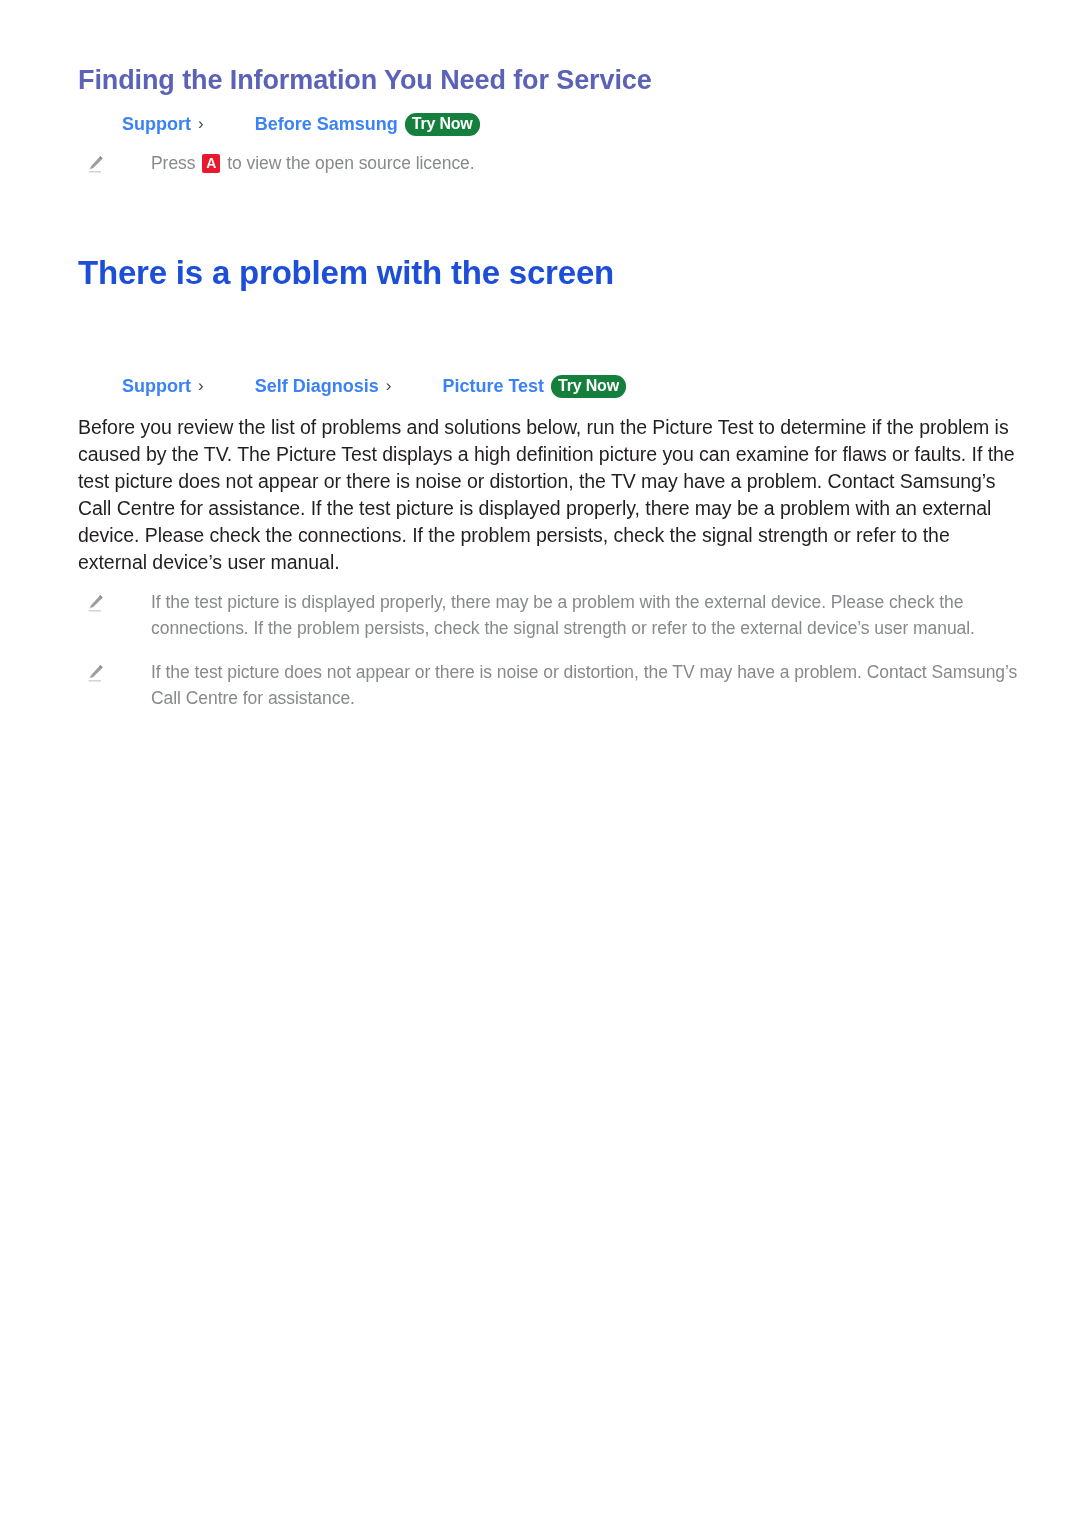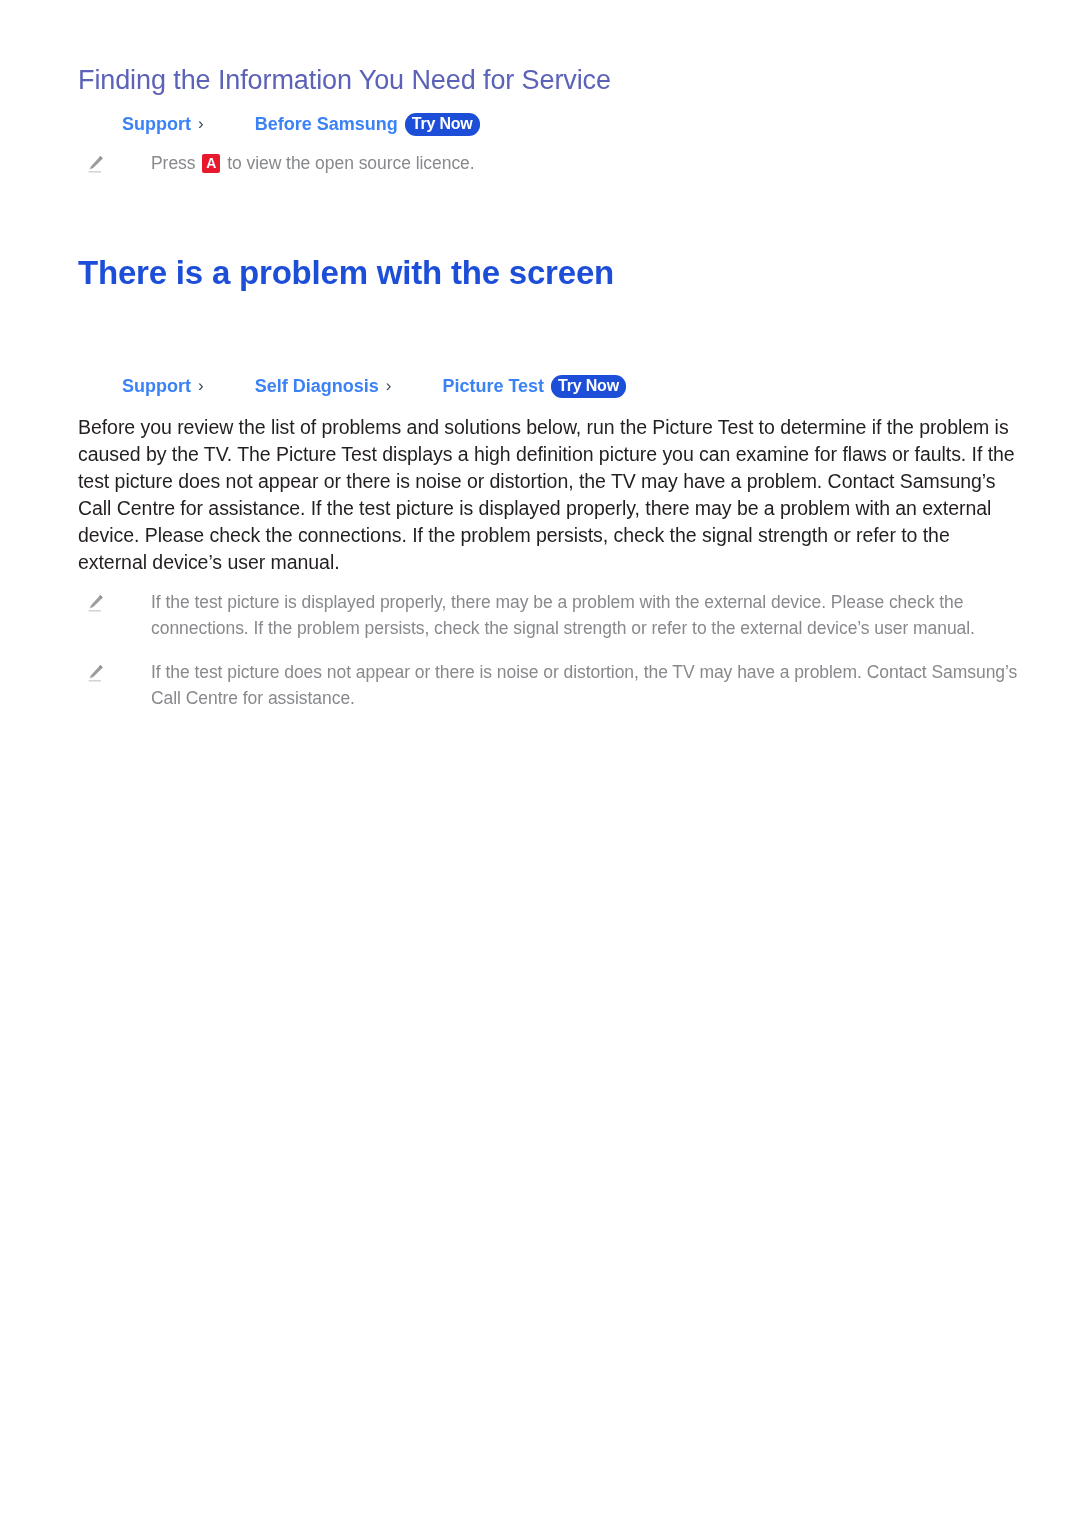--- a/index.html
+++ b/index.html
@@ -19,21 +19,21 @@
     width: 1080px;
     height: 1527px;
     box-sizing: border-box;
     padding: 0 60px 0 78px;
     overflow: hidden;
   }
 
   
   .h2 {
     font-size: 27px;
-    font-weight: normal;
+    font-weight: bold;
     color: #5b62b8;
     letter-spacing: -0.1px;
     margin: 0;
     line-height: 1.2;
   }
   .h2.first { padding-top: 64px; }
   .h2.section-title { padding-top: 0; }
 
   .h1 {
     font-size: 33px;
@@ -59,21 +59,21 @@
   .path .crumb { color: #3b82f6; margin-left: 44px; }
   .path .sep {
     color: #3a4a5a;
     font-weight: normal;
     font-size: 17px;
     margin: 0 7px;
     display: inline-block;
   }
   .badge-trynow {
     display: inline-block;
-    background: #1d4ed8;
+    background: #15803d;
     color: #ffffff;
     font-size: 16px;
     font-weight: bold;
     border-radius: 11px;
     padding: 1px 7px 3px 7px;
     margin-left: 7px;
     line-height: 19px;
     letter-spacing: -0.2px;
   }
 

